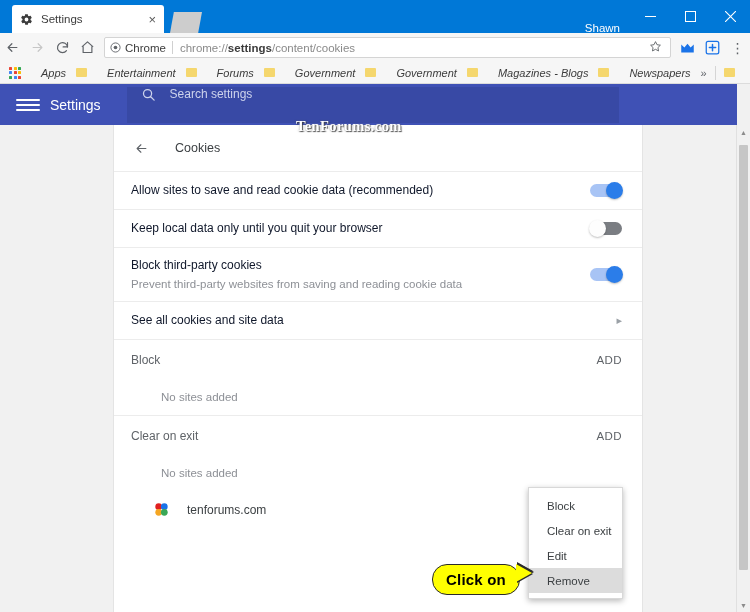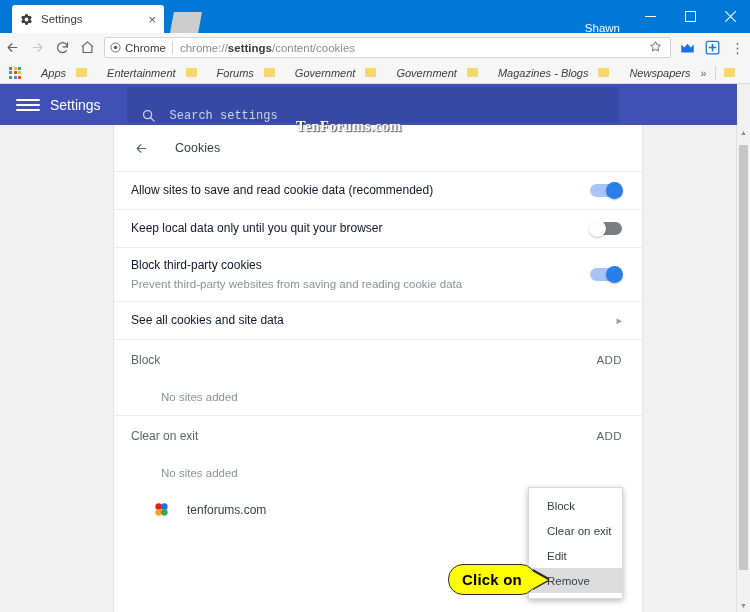--- a/index.html
+++ b/index.html
@@ -94,21 +94,21 @@
   .settings-header {
     position: absolute; left: 0; top: 0; width: 737px; height: 41px;
     background: #3f51b5;
     display: flex; align-items: center;
   }
   .menu-icon { width: 24px; margin-left: 16px; display: flex; flex-direction: column; gap: 3px; cursor: pointer; }
   .menu-icon i { display: block; height: 2px; background: #fff; border-radius: 1px; }
   .settings-title { color: #fff; font-size: 14px; margin-left: 10px; }
   .search-box {
     margin-left: 26px; width: 492px; height: 36px;
-    background: #3849a5; display: flex; align-items: flex-end; padding: 0 14px; cursor: text; font-family: Liberation Mono, monospace;
+    background: #3849a5; display: flex; align-items: flex-start; padding: 0 14px; cursor: text;
   }
   .search-placeholder { color: #cdd3ec; font-size: 12px; margin-left: 14px; }
 
   .watermark {
     position: absolute; left: 296px; top: 118px; z-index: 30;
     font-family: "Liberation Serif", serif;
     font-size: 14.5px; font-weight: bold; color: #ffffff; letter-spacing: 0.4px;
     text-shadow: 1px 1px 1px rgba(60,60,60,0.85), 0 0 2px rgba(90,90,90,0.6);
     pointer-events: none; white-space: nowrap;
   }
@@ -163,22 +163,22 @@
     padding: 5px 0;
   }
   .ctx-item {
     height: 25px; display: flex; align-items: center; padding: 0 0 0 18px;
     font-size: 11.5px; color: #3c4043; cursor: pointer; white-space: nowrap;
   }
   .ctx-item.highlight { background: #dcdcdc; }
 
   
   .callout {
-    position: absolute; left: 448px; top: 564px; z-index: 50;
-    height: 31px; display: flex; align-items: center;
+    position: absolute; left: 432px; top: 564px; z-index: 50;
+    height: 31px; display: flex; 
   }
   .callout-bubble {
     background: #ffff00; border: 1.6px solid #2b2b2b; border-radius: 15px;
     padding: 0 13px; height: 31px; display: flex; align-items: center;
     font-size: 15px; font-weight: bold; color: #000; letter-spacing: 0.2px;
   }
   .callout-tail {
     width: 0; height: 0; margin-left: -4px;
     border-top: 9px solid transparent; border-bottom: 9px solid transparent;
     border-left: 16px solid #ffff00;

